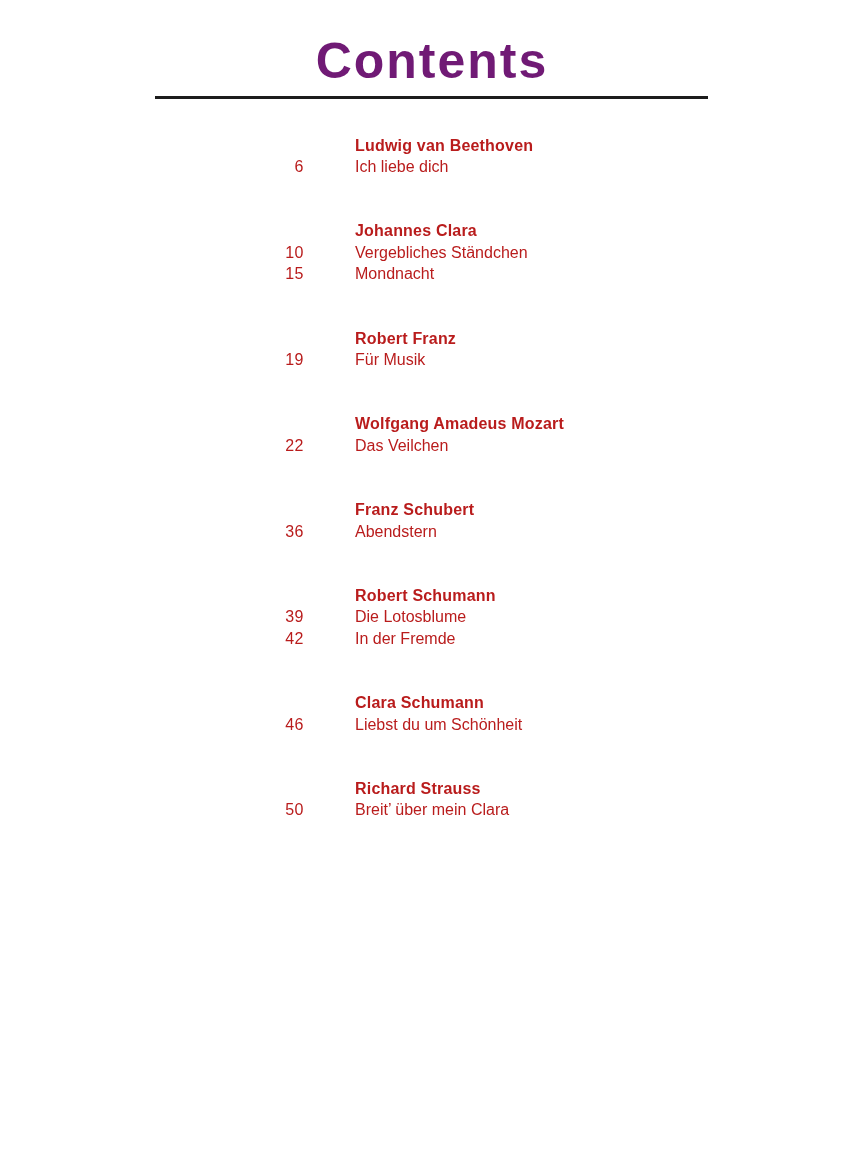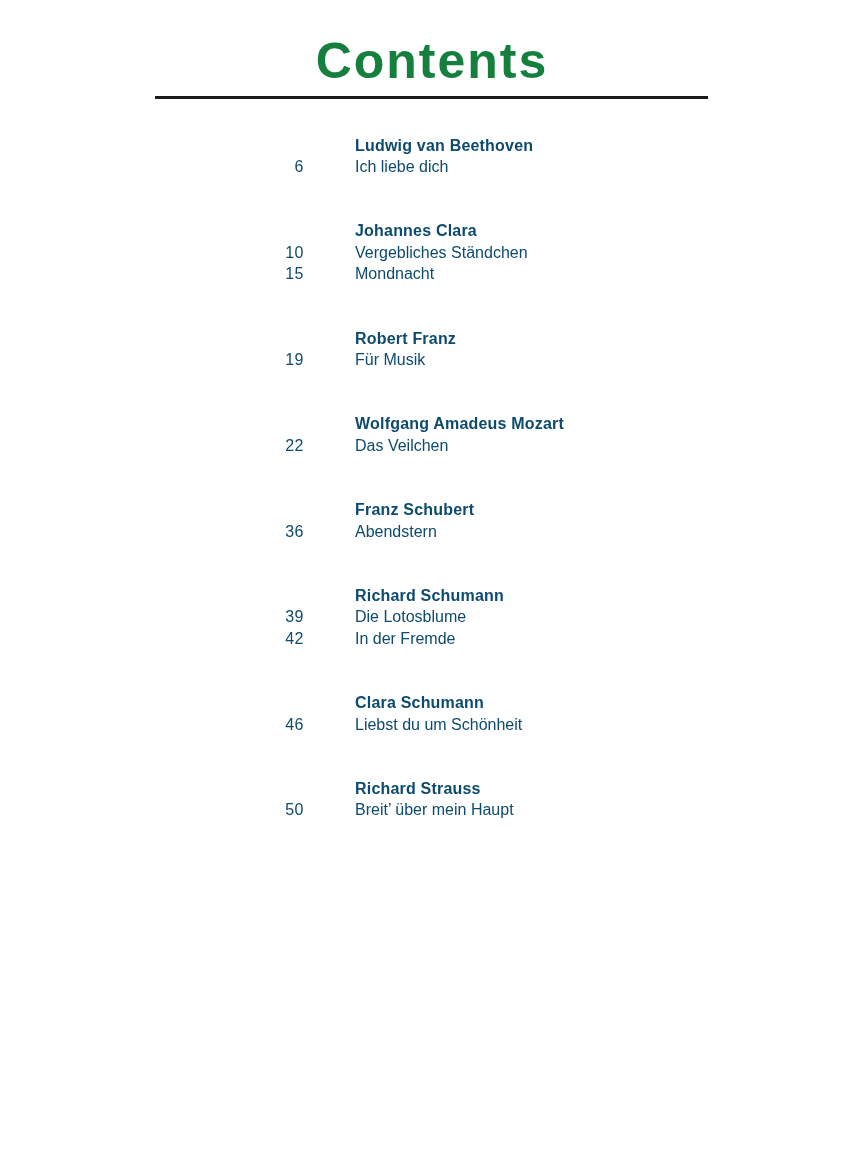--- a/index.html
+++ b/index.html
@@ -20,33 +20,33 @@
     overflow: hidden;
     background: #ffffff;
   }
   .page-title {
     margin: 33px 0 0 0;
     text-align: center;
     font-size: 50px;
     font-weight: bold;
     letter-spacing: 2px;
     line-height: 1.15;
-    color: #15803d;
+    color: #701a75;
   }
   .title-rule {
     width: 553px;
     height: 3px;
     background: #1c1c1c;
     margin: 5px 0 0 155px;
   }
   .toc {
     margin: 36px 16px 0 155px;
     font-size: 16px;
     line-height: 21.4px;
-    color: #0c4a6e;
+    color: #b91c1c;
   }
   .toc-group {
     margin-bottom: 43px;
   }
   .toc-row {
     display: flex;
   }
   .num-cell {
     flex: 0 0 149px;
     width: 149px;
@@ -118,21 +118,21 @@
           <span class="title-cell composer">Franz Schubert</span>
         </div>
         <div class="toc-row">
           <span class="num-cell">36</span>
           <span class="title-cell">Abendstern</span>
         </div>
       </div>
       <div class="toc-group">
         <div class="toc-row">
           <span class="num-cell"></span>
-          <span class="title-cell composer">Richard Schumann</span>
+          <span class="title-cell composer">Robert Schumann</span>
         </div>
         <div class="toc-row">
           <span class="num-cell">39</span>
           <span class="title-cell">Die Lotosblume</span>
         </div>
         <div class="toc-row">
           <span class="num-cell">42</span>
           <span class="title-cell">In der Fremde</span>
         </div>
       </div>
@@ -146,17 +146,17 @@
           <span class="title-cell">Liebst du um Schönheit</span>
         </div>
       </div>
       <div class="toc-group">
         <div class="toc-row">
           <span class="num-cell"></span>
           <span class="title-cell composer">Richard Strauss</span>
         </div>
         <div class="toc-row">
           <span class="num-cell">50</span>
-          <span class="title-cell">Breit’ über mein Haupt</span>
+          <span class="title-cell">Breit’ über mein Clara</span>
         </div>
       </div>
     </div>
 </div>
 
 </body></html>

